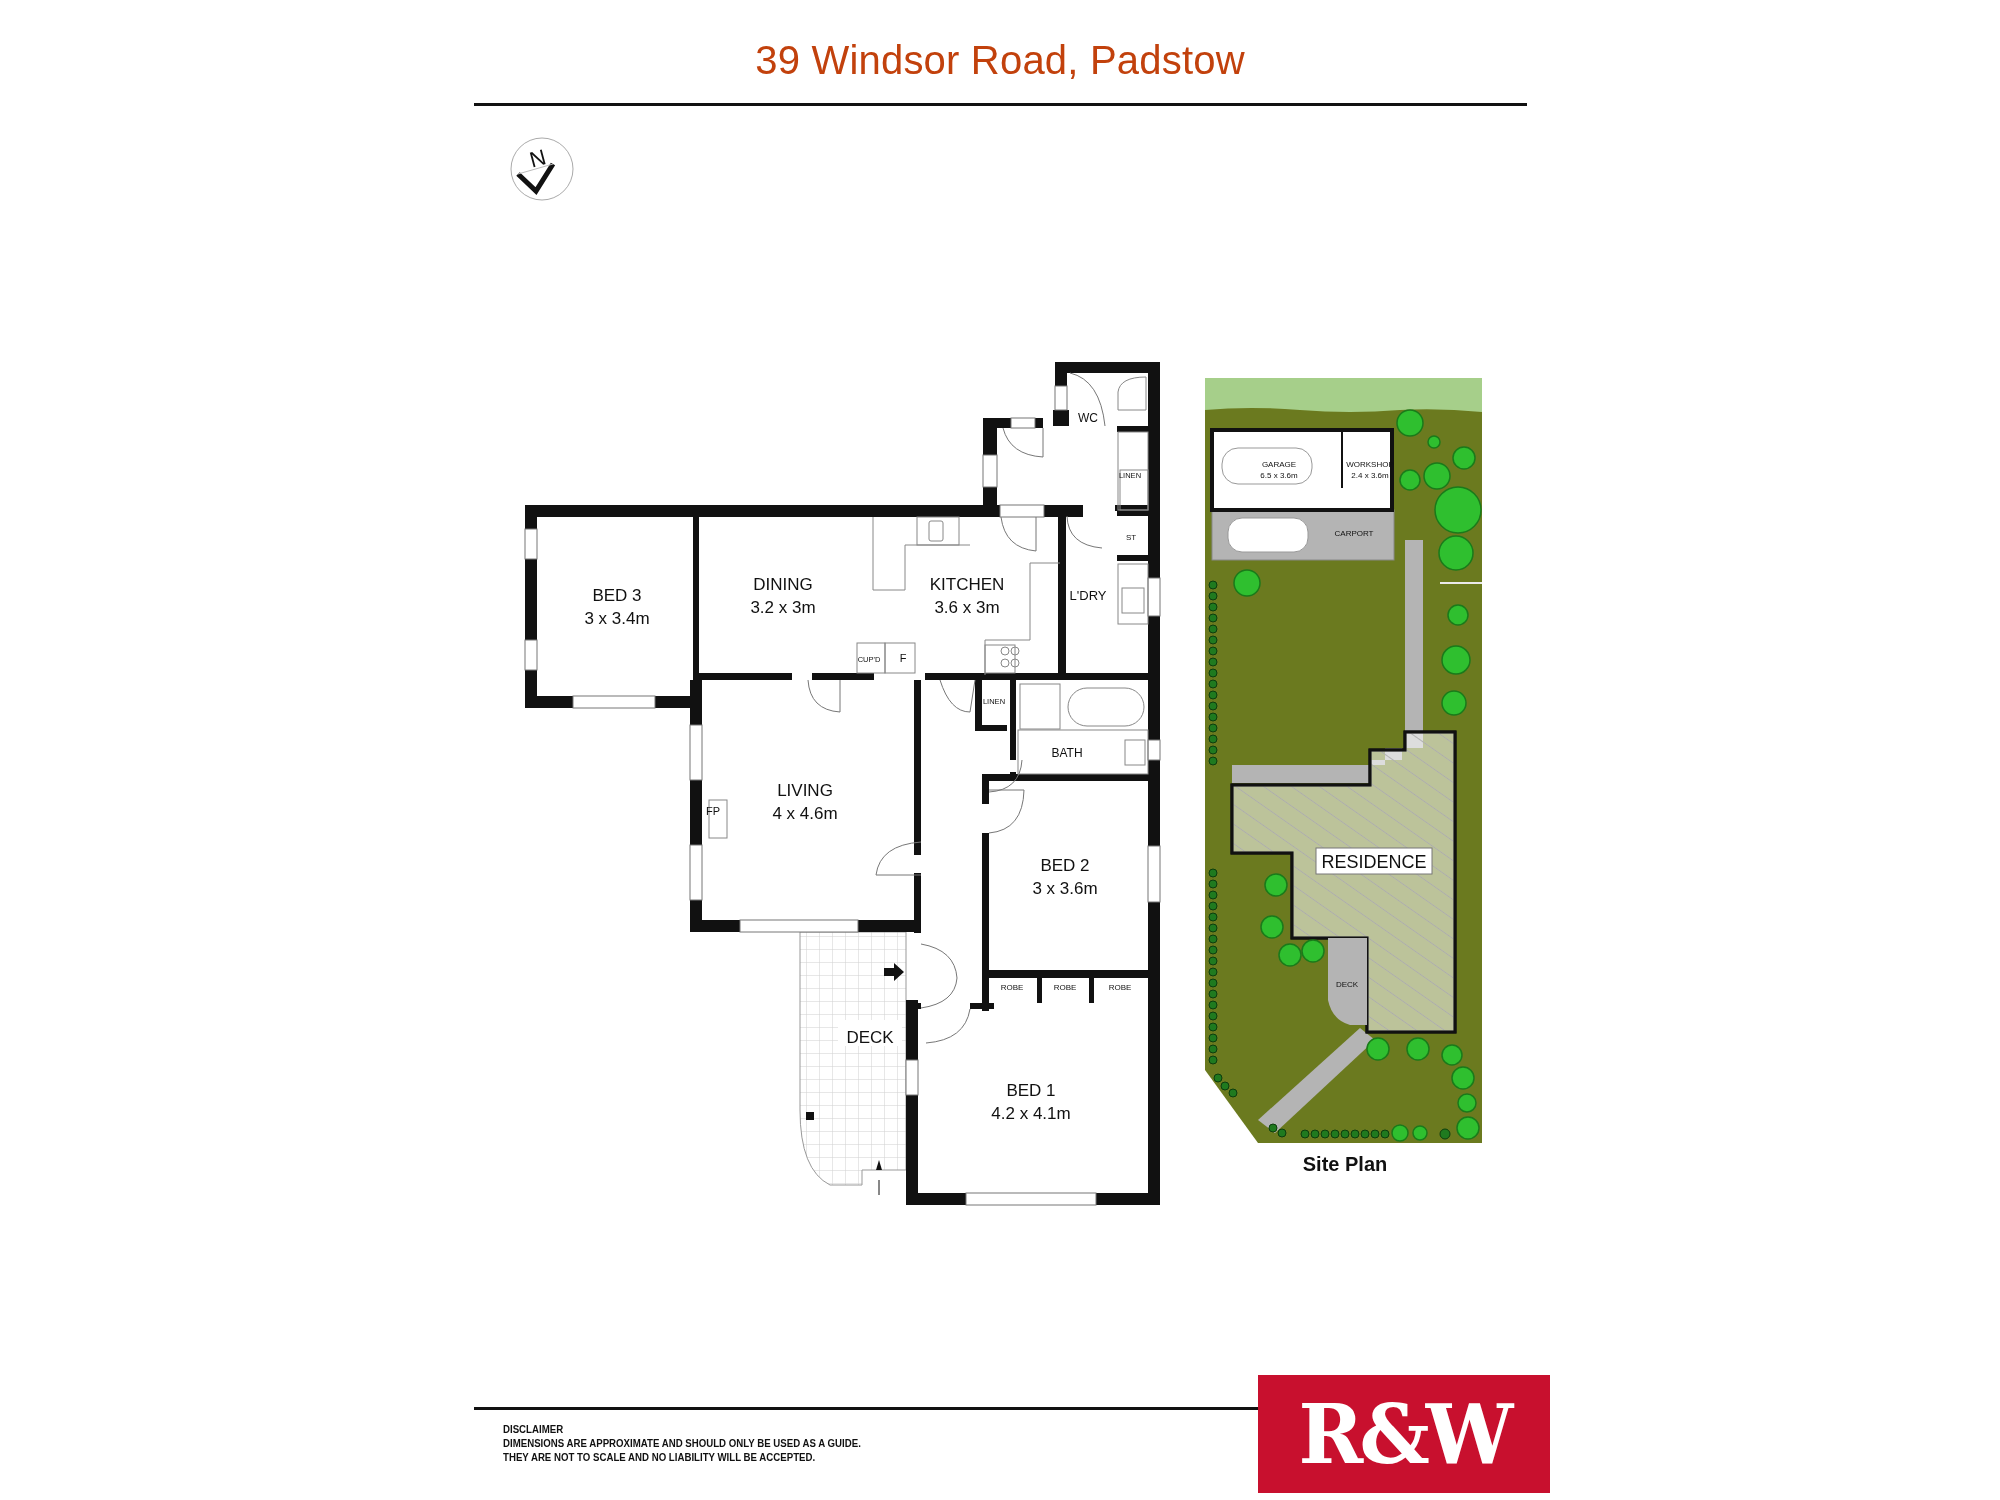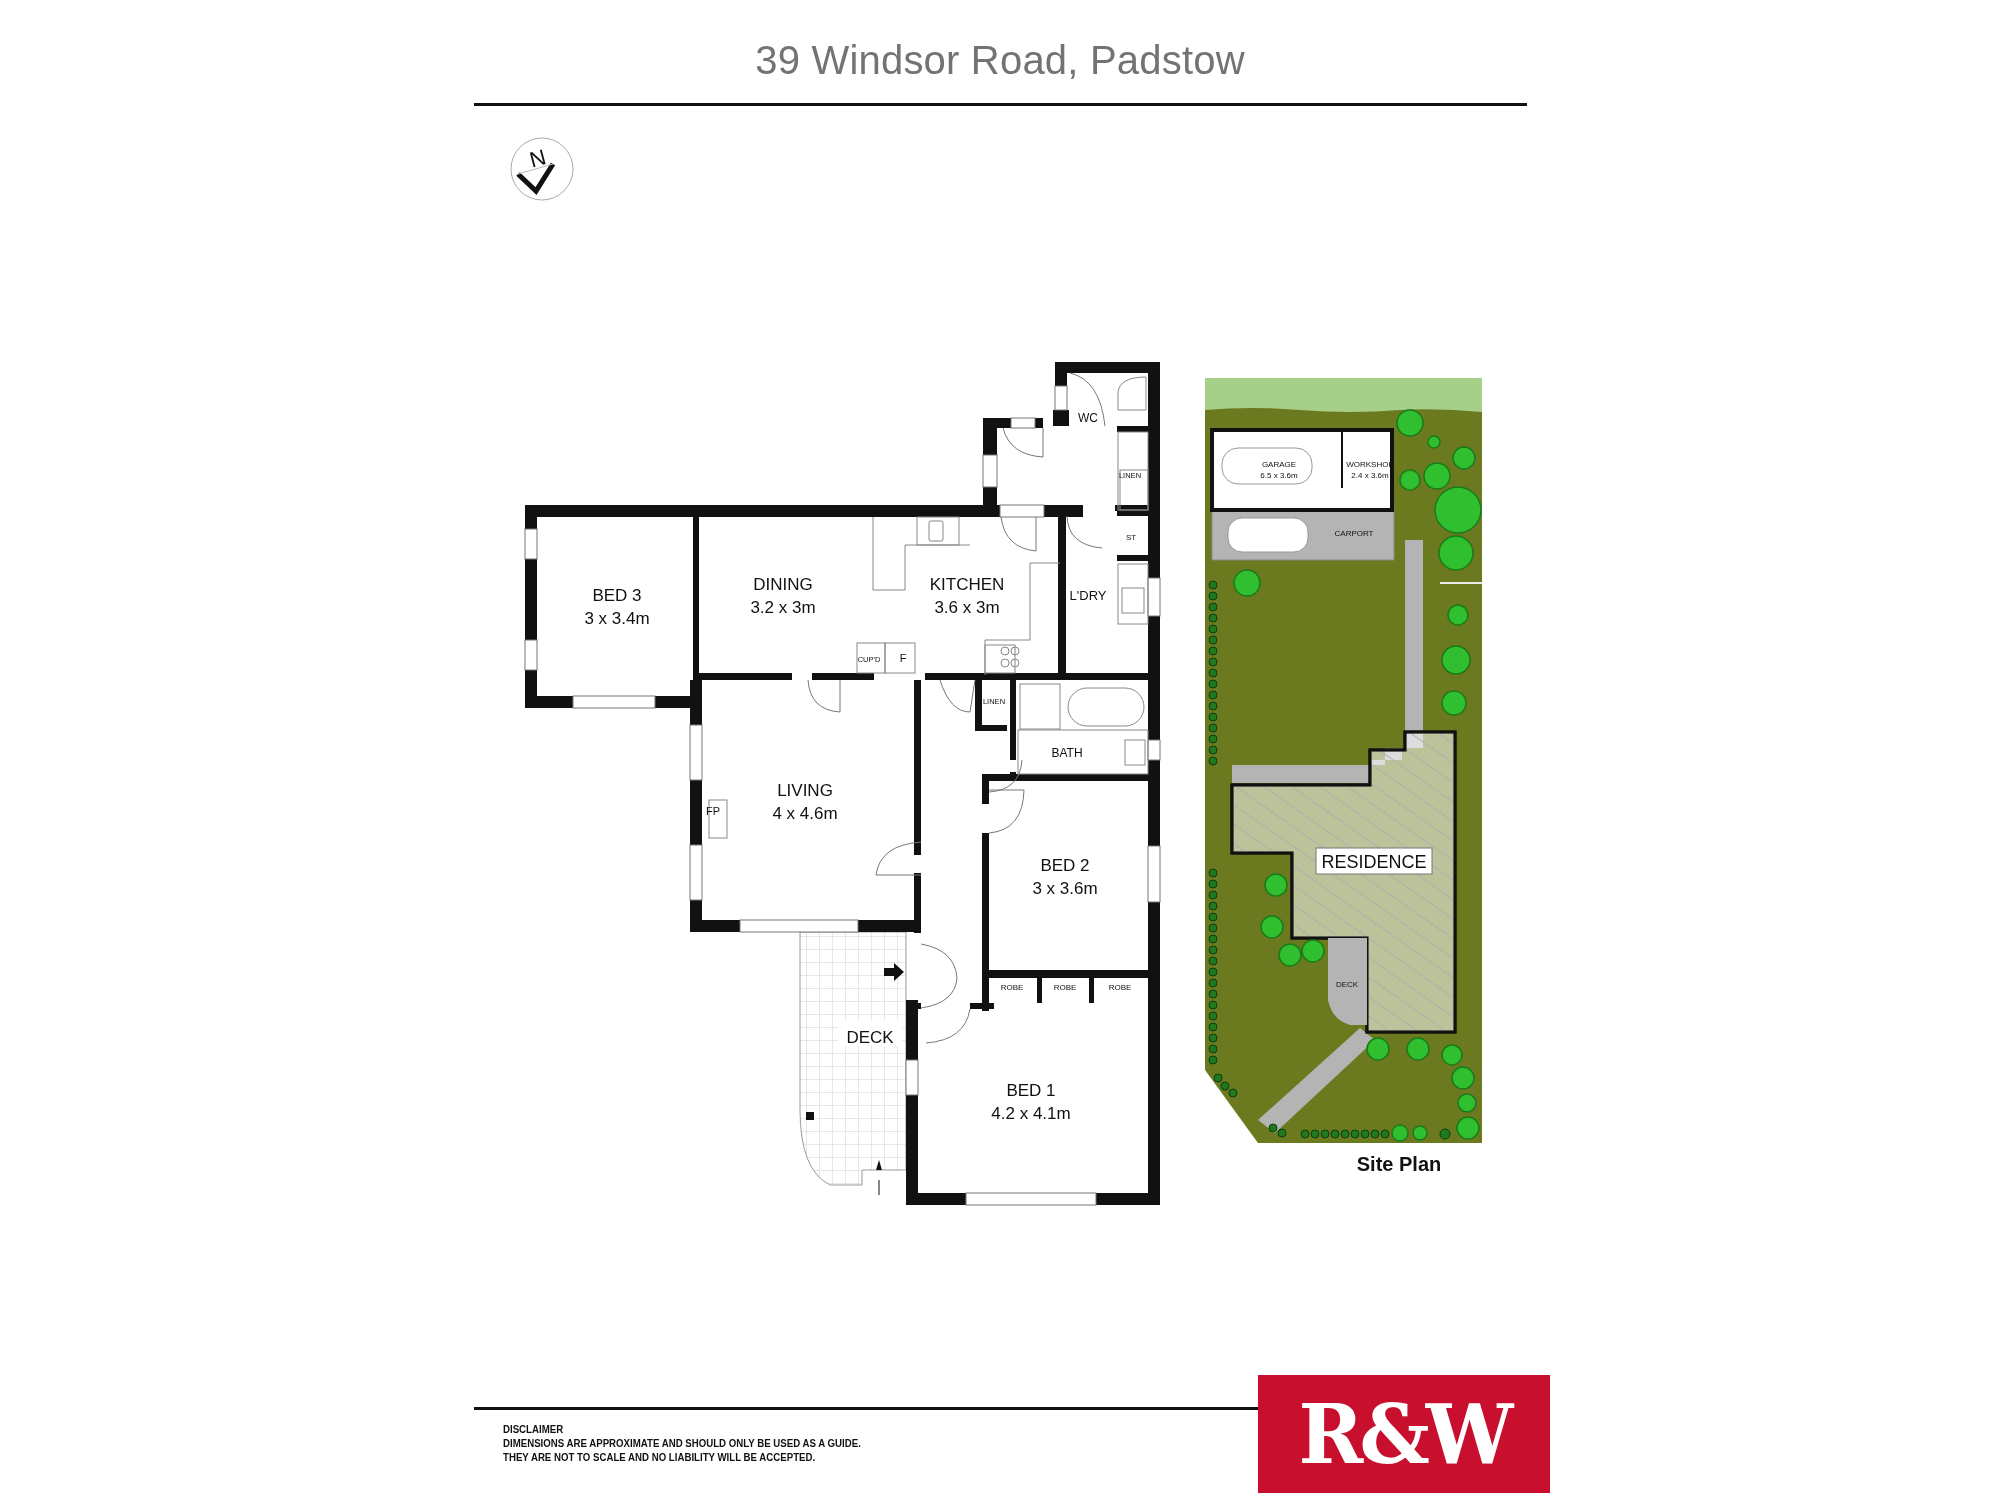--- a/index.html
+++ b/index.html
@@ -1,22 +1,22 @@
 <!DOCTYPE html>
 <html><head>
 <meta charset="utf-8">
 <style>
   html, body { margin:0; padding:0; background:#ffffff; }
   body { width:2000px; height:1500px; position:relative; overflow:hidden; font-family:"Liberation Sans", sans-serif; }
-  .title { position:absolute; left:0; width:2000px; top:38px; text-align:center; font-size:40px; color:#737373; letter-spacing:0.2px; }
+  .title { position:absolute; left:0; width:2000px; top:38px; text-align:center; font-size:40px; color:#c2410c; letter-spacing:0.2px; }
   .rule { position:absolute; background:#111; }
   .compass { position:absolute; left:508px; top:136px; width:68px; height:66px; }
   svg.plan { position:absolute; left:0; top:0; }
   .room-label { font-family:"Liberation Sans", sans-serif; fill:#111; }
-  .site-title { position:absolute; left:1324px; top:1153px; width:150px; text-align:center; font-weight:bold; font-size:20px; color:#111; }
+  .site-title { position:absolute; left:1270px; top:1153px; width:150px; text-align:center; font-weight:bold; font-size:20px; color:#111; }
   .disclaimer { position:absolute; left:503px; top:1422px; font-size:10.5px; font-weight:bold; color:#111; line-height:14px; transform:scaleX(0.92); transform-origin:left top; }
   .logo { position:absolute; left:1258px; top:1375px; width:292px; height:118px; background:#c8102e; display:flex; align-items:center; justify-content:center; }
   .logo span { color:#fff; font-family:"DejaVu Serif", serif; font-weight:bold; font-size:78px; letter-spacing:-4px; transform:scaleY(1.05); }
 </style>
 </head>
 <body>
 
 <div class="title">39 Windsor Road, Padstow</div>
 <div class="rule" style="left:474px; top:103px; width:1053px; height:3px;"></div>
 

